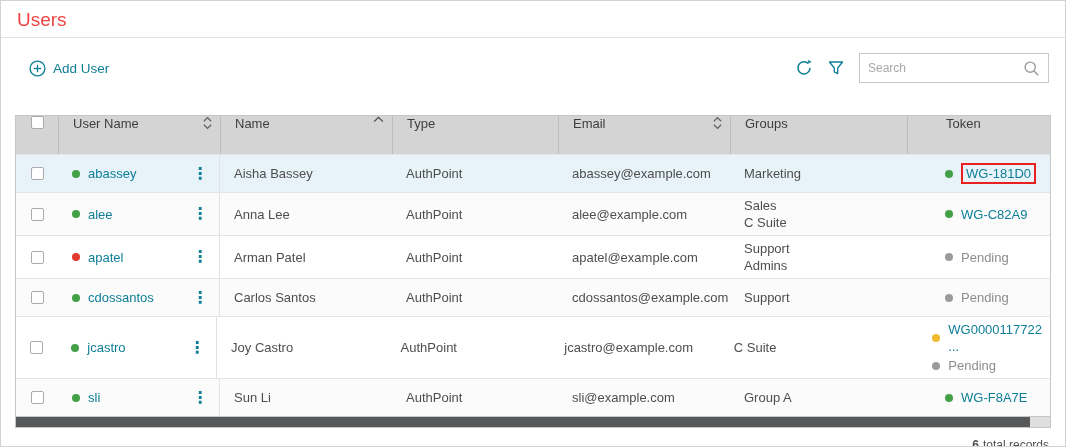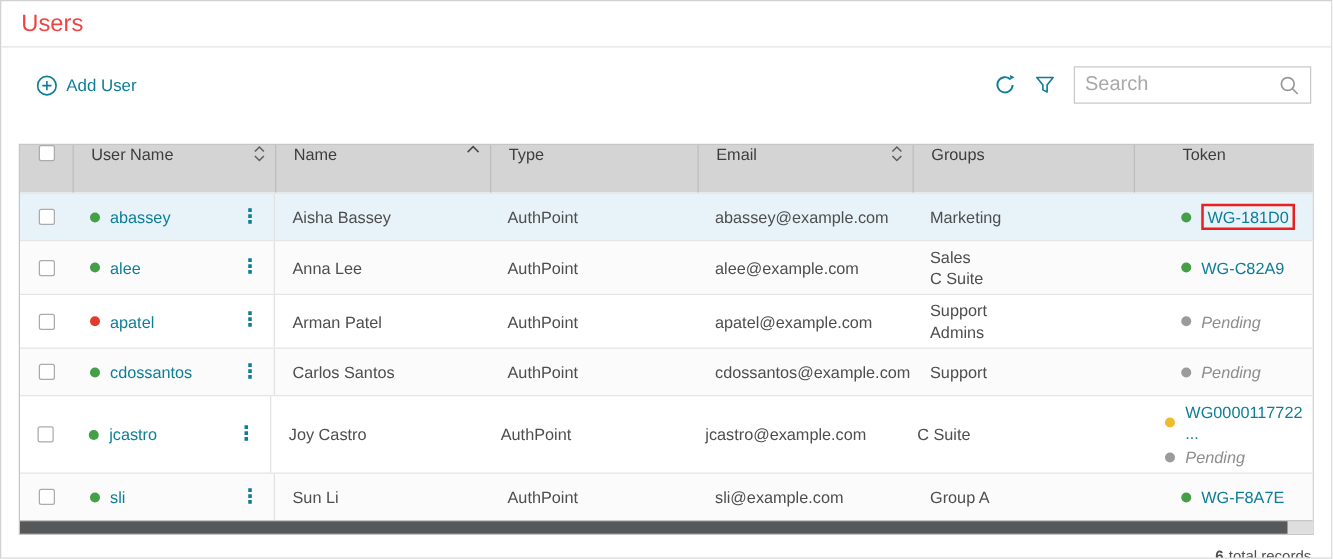--- a/index.html
+++ b/index.html
@@ -10,21 +10,21 @@
   
   .title-bar { padding:8px 16px 6px; border-bottom:1px solid #e3e3e3; }
   .title-bar h1 { font-size:19px; font-weight:400; color:#ef4444; }
 
   
   .toolbar { display:flex; align-items:center; padding:15px 16px 0 28px; height:45px; }
   .add-user { display:flex; align-items:center; gap:7px; color:var(--accent,#0d7e96); font-size:13.5px; cursor:pointer; text-decoration:none; }
   .toolbar-right { margin-left:auto; display:flex; align-items:center; gap:15px; }
   .icon-btn { display:flex; align-items:center; justify-content:center; cursor:pointer; background:none; border:none; padding:0; }
   .search-box { width:190px; height:30px; border:1px solid #c9c9c9; display:flex; align-items:center; padding:0 8px; background:#fff; }
-  .search-box input { border:none; outline:none; flex:1; font-size:16px; color:#555; font-family:inherit; min-width:0; }
+  .search-box input { border:none; outline:none; flex:1; font-size:12px; color:#555; font-family:inherit; min-width:0; }
   .search-box input::placeholder { color:#a8a8a8; }
 
   
   .table { margin:32px 14px 0; border:1px solid #c6c6c6; }
   .tr { display:flex; }
   .thead { background:#d4d4d4; height:38px; }
   .th { display:flex; align-items:flex-start; padding:0 8px 0 14px; font-size:13px; color:#3d3d3d; font-weight:400; border-left:1px solid #bdbdbd; }
   .th:first-child { border-left:none; }
   .sort { margin-left:auto; display:flex; align-items:center; padding-left:6px; cursor:pointer; }
 
@@ -47,21 +47,21 @@
   }
 
   input[type=checkbox] { appearance:none; -webkit-appearance:none; width:13px; height:13px; border:1px solid #ababab; border-radius:2px; background:#fff; cursor:pointer; }
 
   .dot { width:8px; height:8px; border-radius:50%; margin-right:8px; flex:none; background:#9b9b9b; }
   .link { color:var(--accent,#0d7e96); text-decoration:none; font-size:13px; cursor:pointer; }
   .kebab { margin-left:auto; color:var(--accent,#0d7e96); font-size:16px; font-weight:700; line-height:1; padding:0 3px; cursor:pointer; }
 
   .token-line { display:flex; align-items:center; }
   .token-line + .token-line { margin-top:2px; }
-  .pending { font-style:italic; color:#8d8d8d; }
+  .pending { color:#8d8d8d; }
   .annotation-box { display:inline-block; border:2px solid #e8201f; padding:0 3px; }
 
   .scrollbar { height:11px; background:#dedede; border-top:1px solid #c6c6c6; position:relative; cursor:pointer; }
   .scroll-thumb { position:absolute; left:0; top:0; height:100%; width:calc(100% - 20px); background:#57585a; }
 
   .footer { display:flex; justify-content:flex-end; gap:4px; padding:10px 16px 0; font-size:12px; color:#4e4e4e; }
   .footer .count { font-weight:700; }
 </style>
 </head>
 <body>

